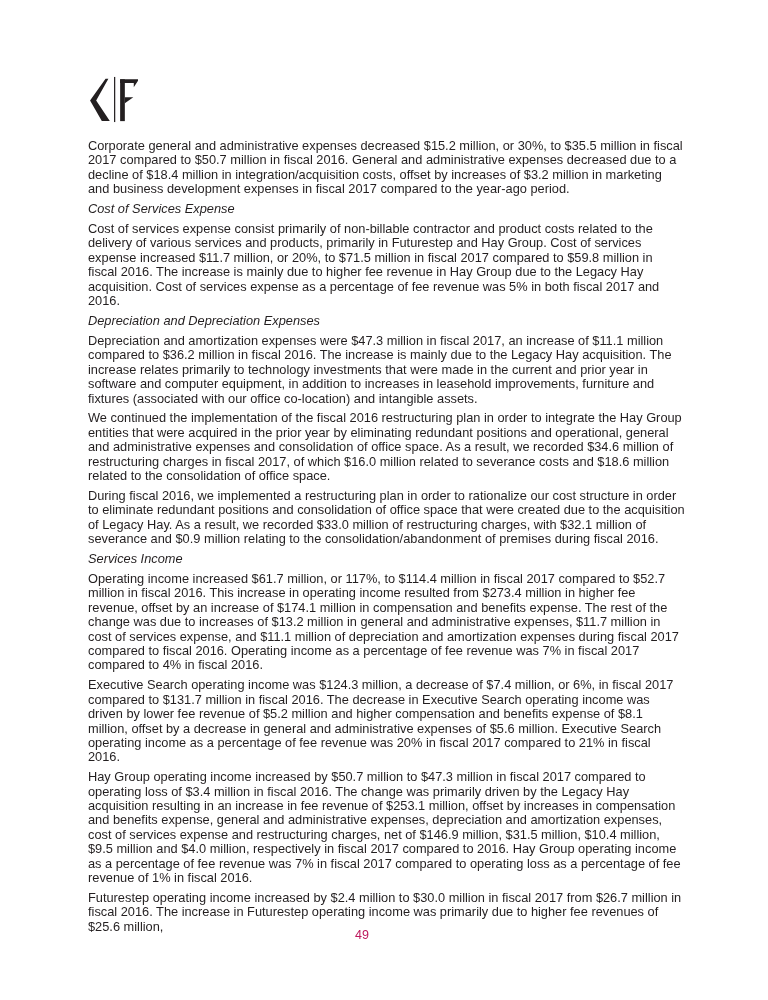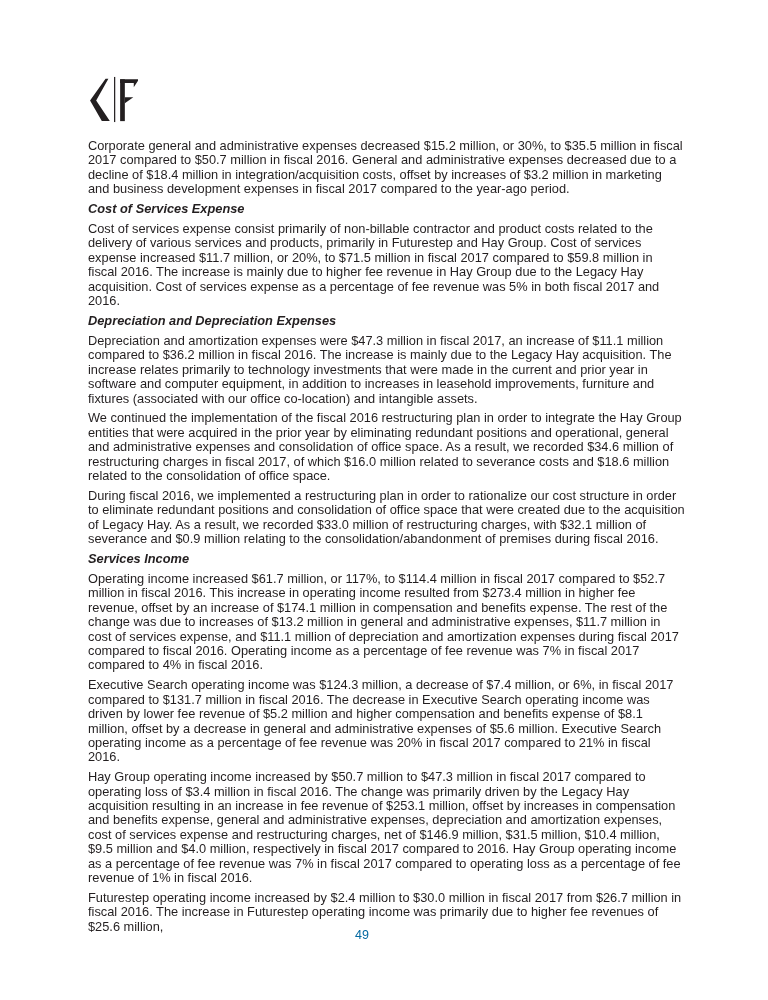--- a/index.html
+++ b/index.html
@@ -30,31 +30,31 @@
     line-height: 14.4px;
     text-align: left;
   }
   .content p {
     margin: 0 0 5.5px 0;
   }
   .content h3 {
     margin: 2px 0 5.5px 0;
     font-size: 12.8px;
     line-height: 14.4px;
-    font-weight: bold;
+    font-weight: normal;
     font-style: italic;
   }
   .page-number {
     position: absolute;
     left: 0;
     top: 928px;
     width: 724px;
     text-align: center;
     font-size: 12.5px;
-    color: #0369a1;
+    color: #be185d;
   }
 </style>
 </head>
 <body>
 
 <div class="page">
 
   <div class="logo">
     <svg viewBox="0 0 56 50" xmlns="http://www.w3.org/2000/svg" aria-hidden="true">
       <g fill="#231f20">

